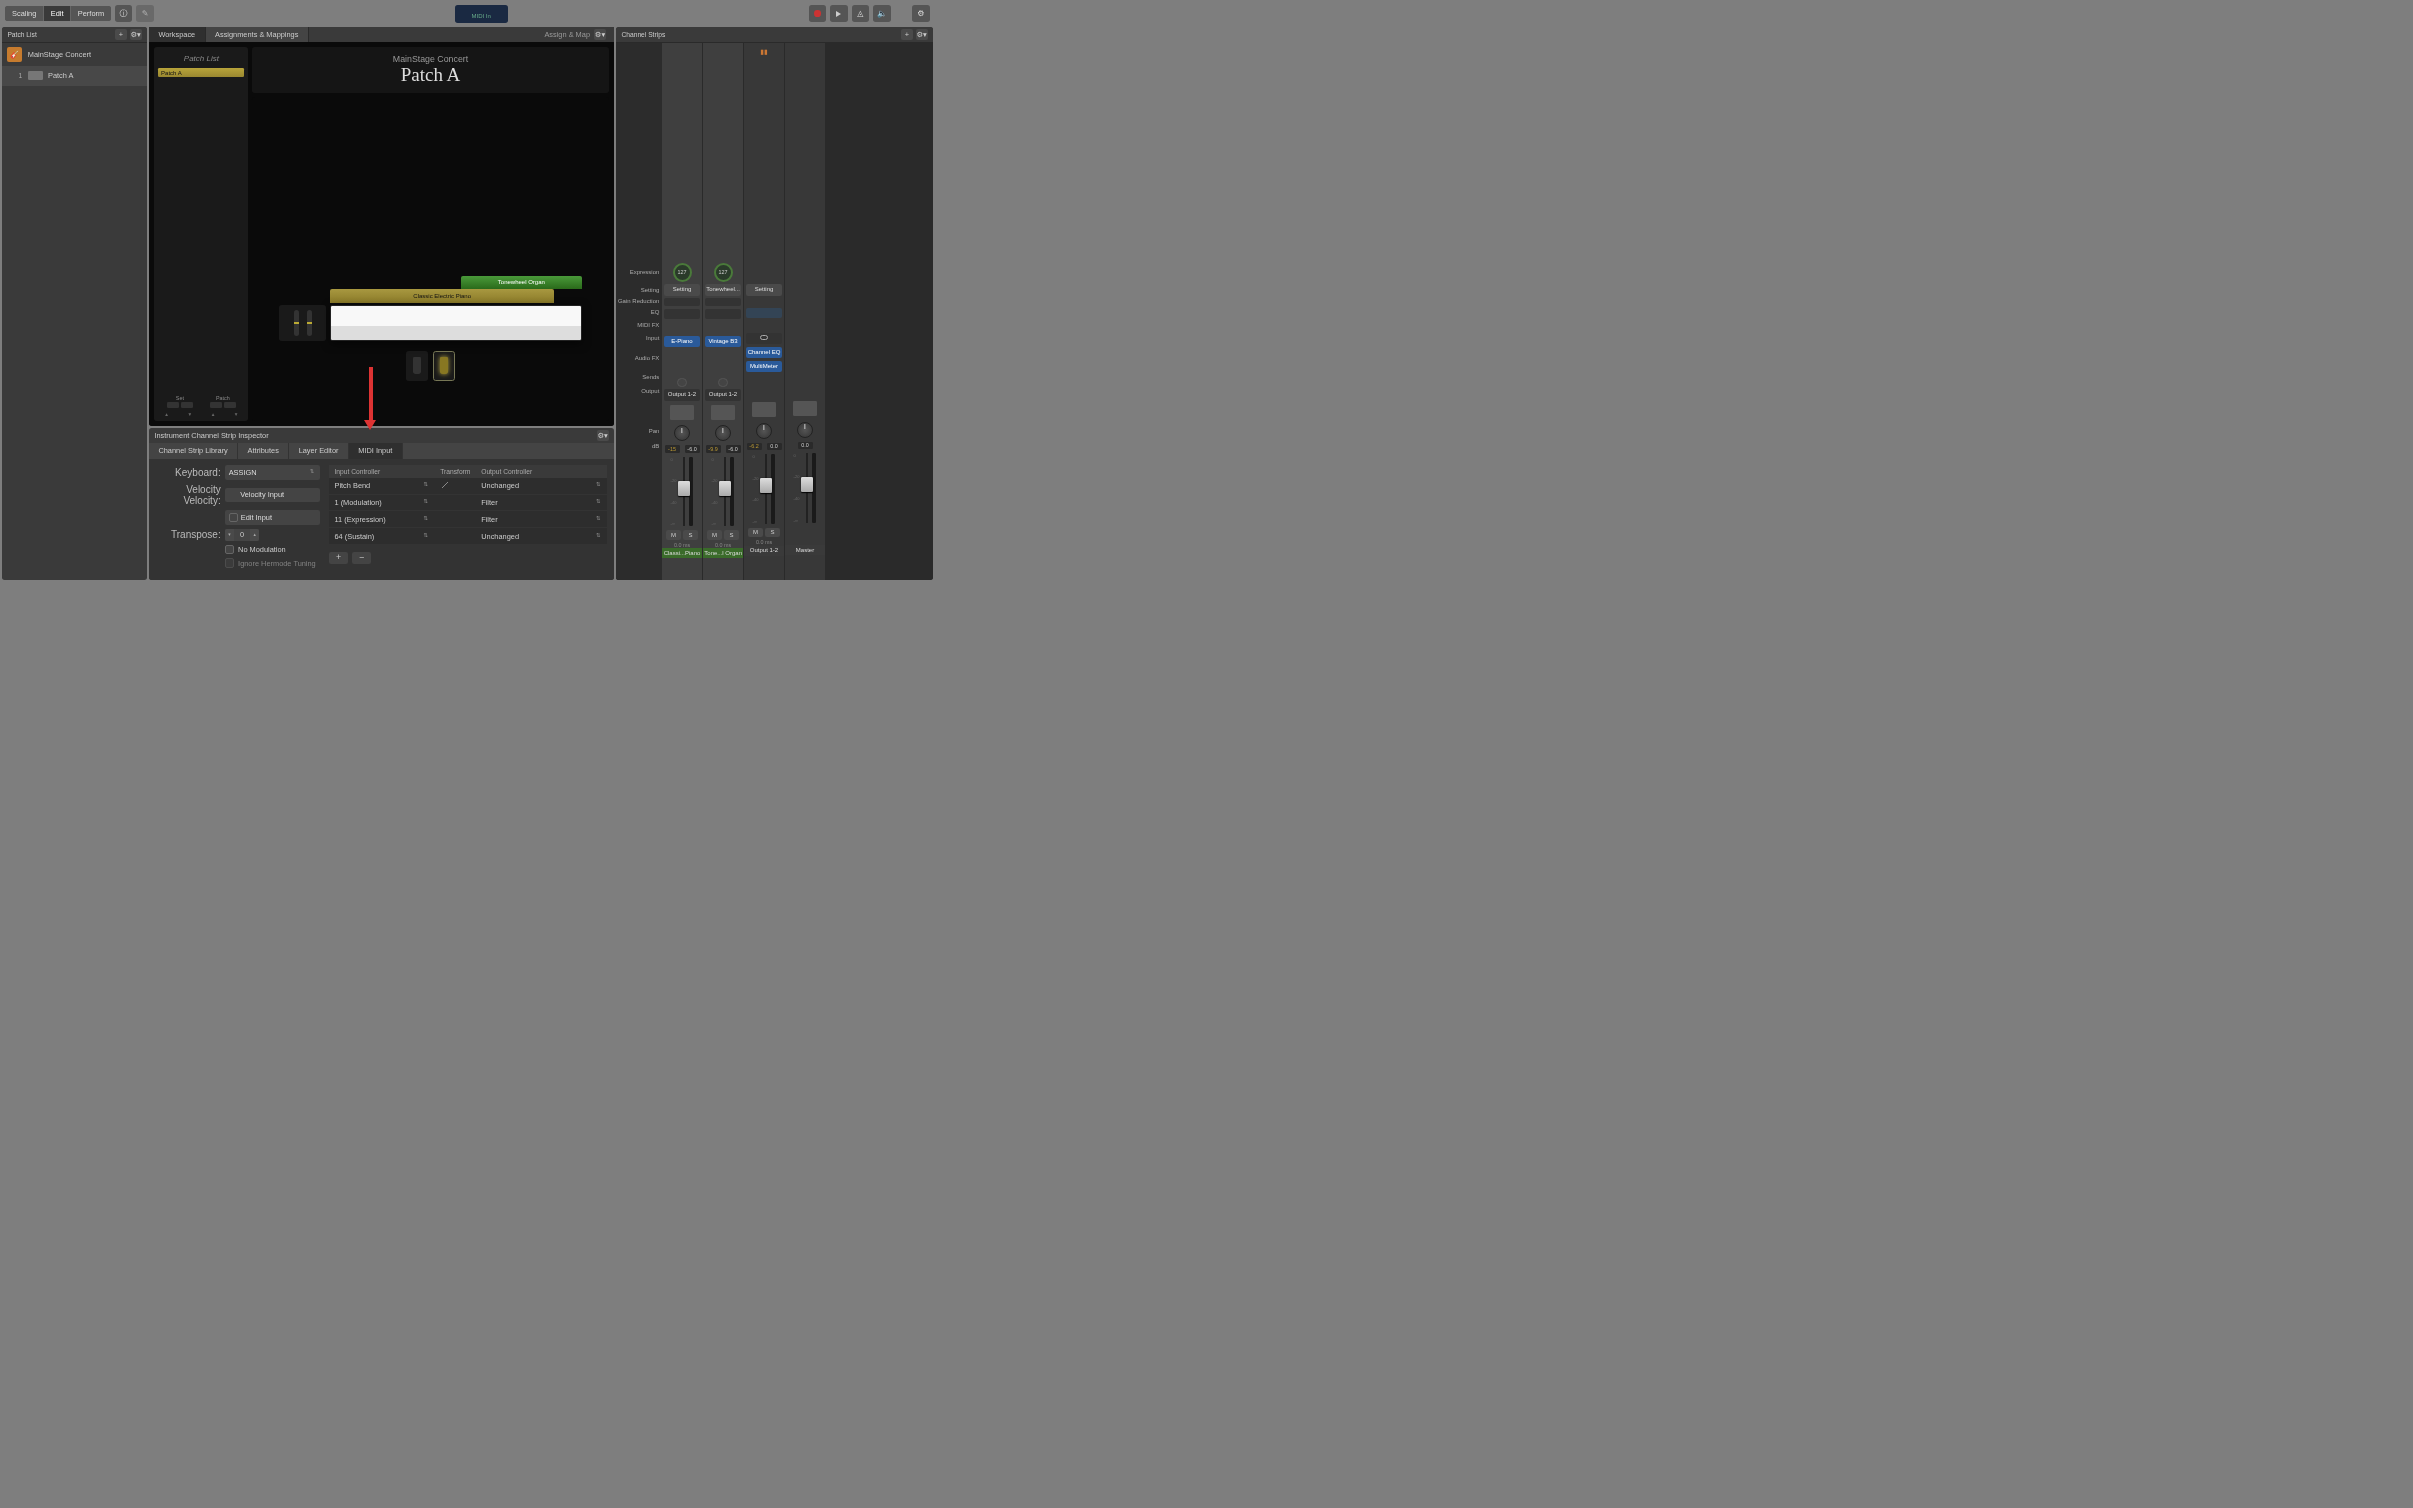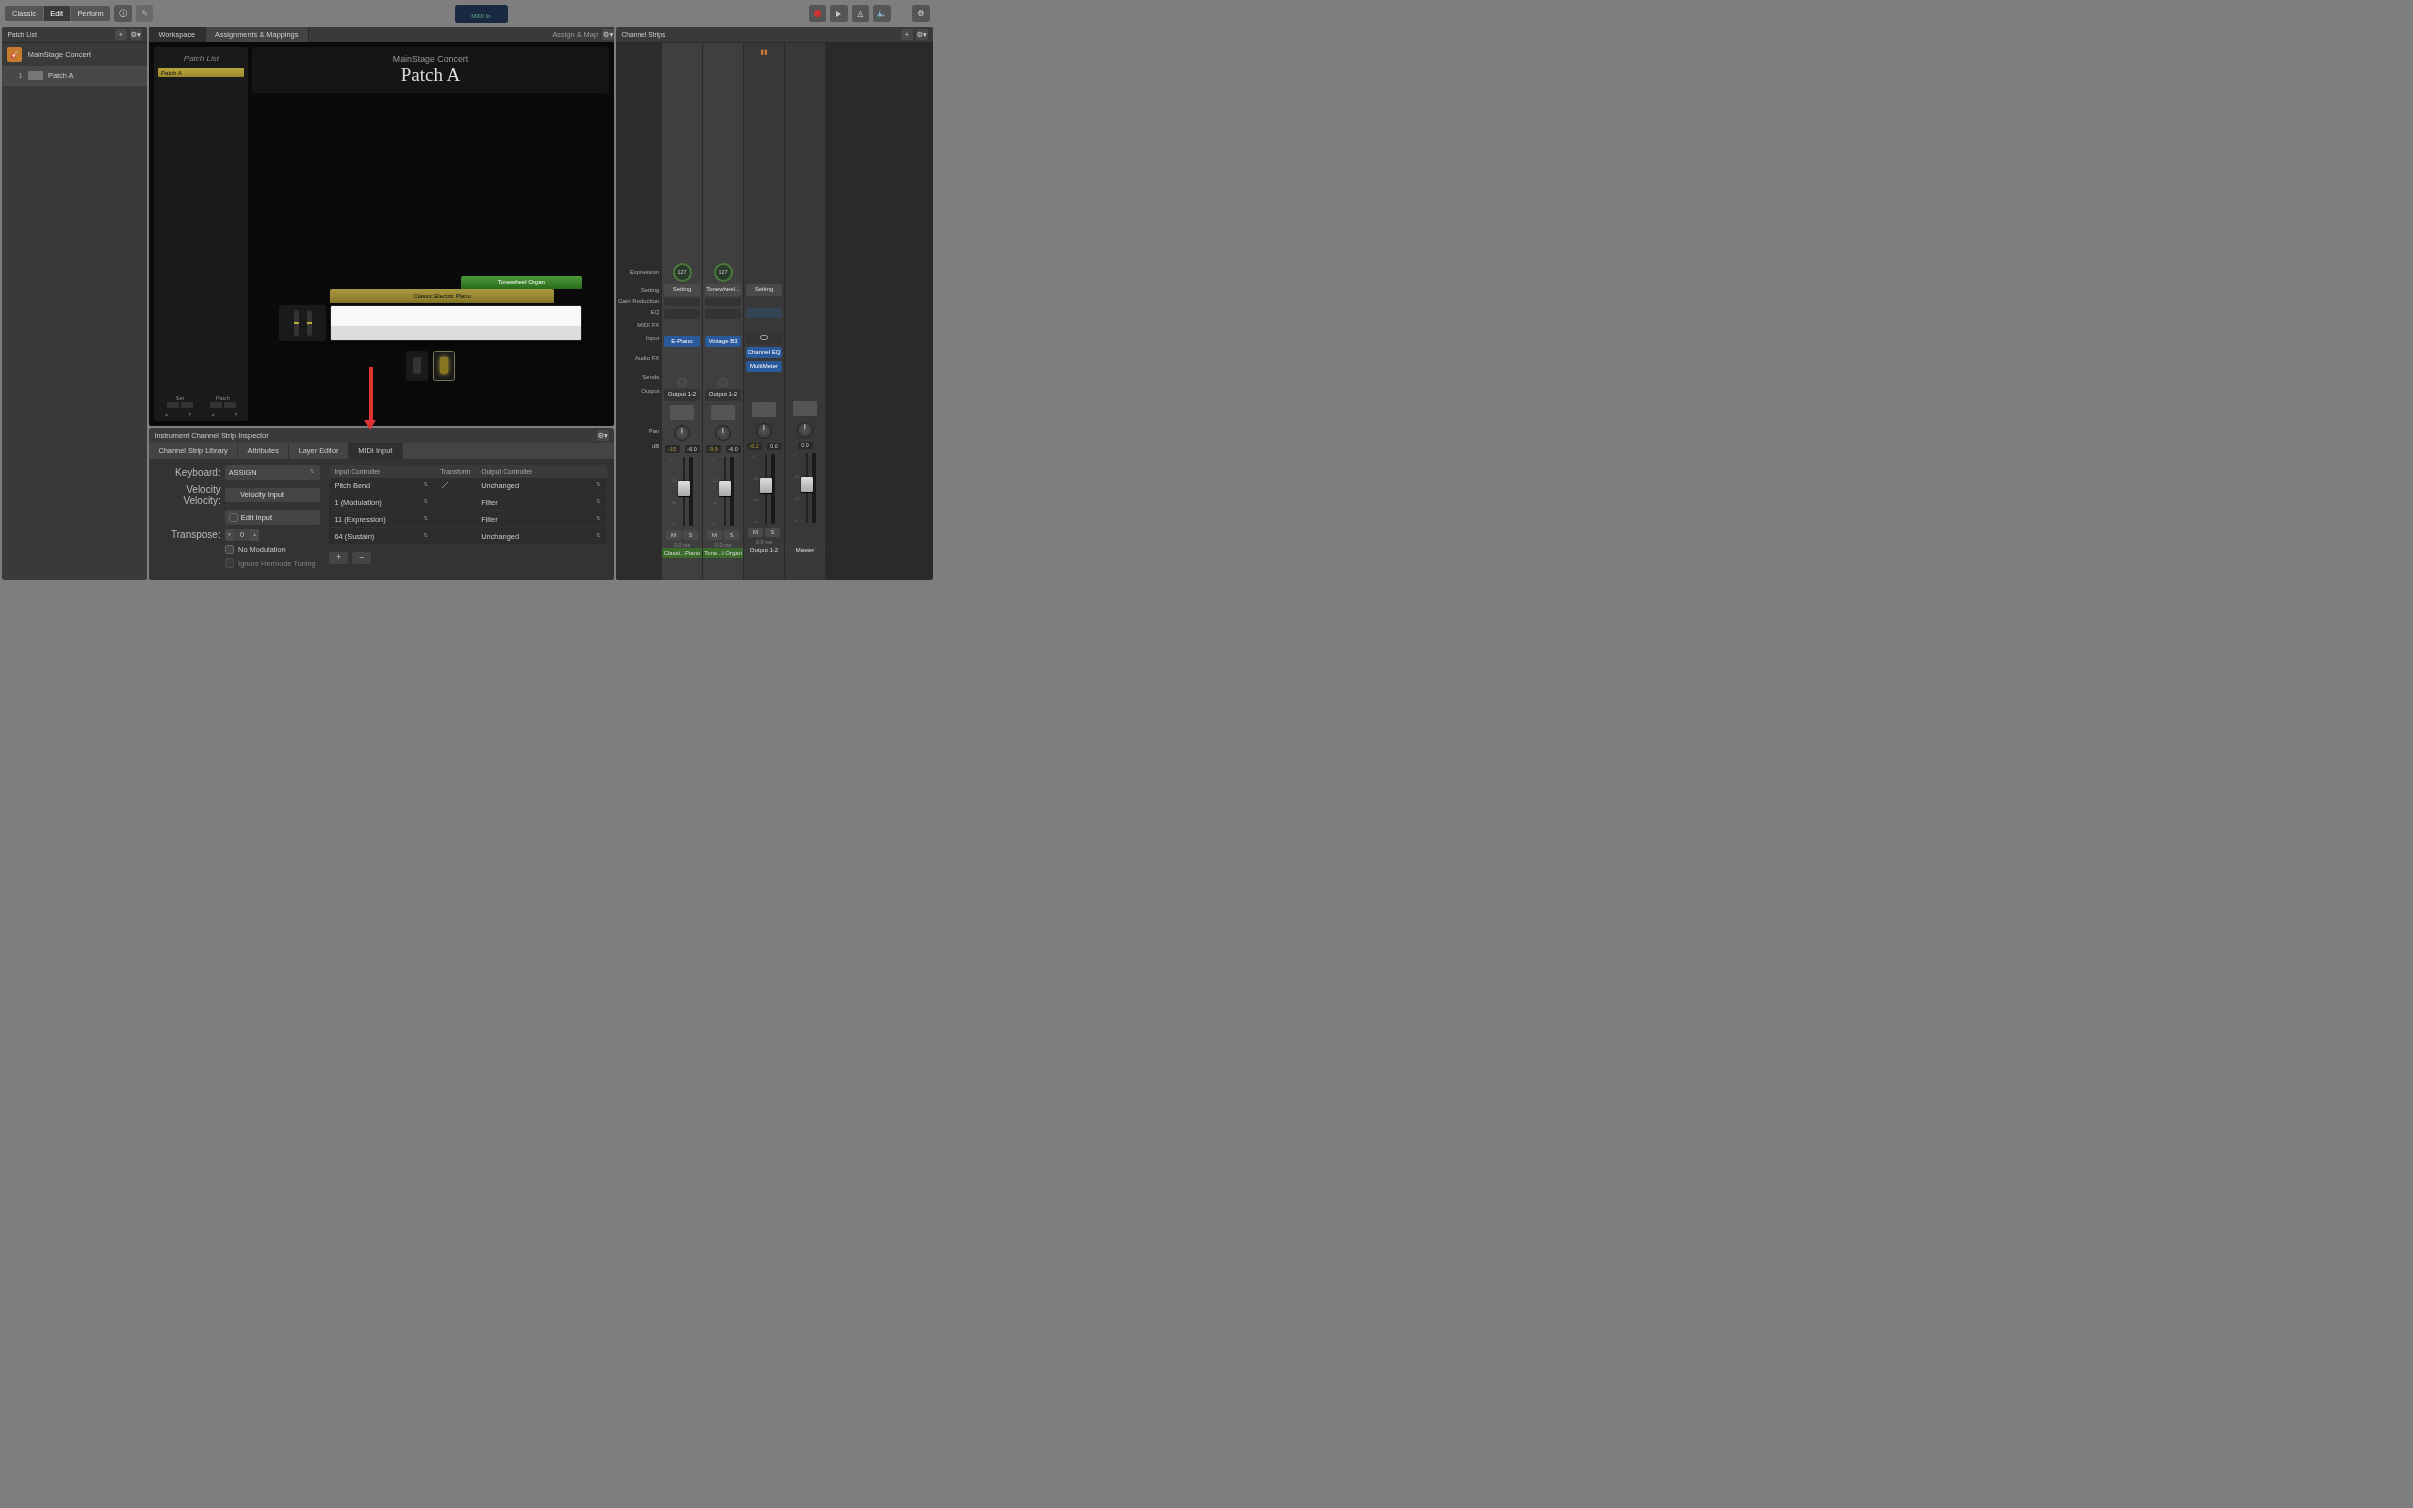--- a/index.html
+++ b/index.html
@@ -34,21 +34,21 @@
 .concert-row { display: flex; align-items: center; padding: 4px 5.4px; gap: 5.4px; background: #3a3a3a; }
 .concert-icon { width: 15px; height: 15px; background: #c67b2e; border-radius: 2px; display: flex; align-items: center; justify-content: center; font-size: 7.4px;}
 .patch-row { display: flex; align-items: center; padding: 5.4px 5.4px 5.4px 13.5px; gap: 5.4px; background: #484848; }
 .patch-num { width: 6.7px; text-align: right; color: #aaa; font-size: 6.7px; }
 .patch-icon { width: 15px; height: 9.4px; background: #777; border-radius: 1.3px; }
 
 
 .center-tabs { display: flex; background: #3a3a3a; height: 15px; text-align: center; }
 .ctab { padding: 2.7px 9.4px; font-size: 7.4px; cursor: pointer; background:#444; border-right:0.7px solid #2a2a2a;}
 .ctab.active { background: #2f2f2f; }
-.ctab-spacer { flex: 1; background:#3a3a3a; display:flex; justify-content:flex-end; align-items:center; padding-right:0; gap:4px;}
+.ctab-spacer { flex: 1; background:#3a3a3a; display:flex; justify-content:flex-end; align-items:center; padding-right:8px; gap:4px;}
 
 
 .workspace { flex: 1; background: #0a0a0a; padding: 5.4px; display: flex; gap: 4px; position:relative; border-radius:0 0 2.7px 2.7px; height: 381px;}
 .ws-patchlist { width: 94px; background: #1a1a1a; border-radius: 2.7px; padding: 4px; display:flex; flex-direction:column;}
 .ws-pl-title { text-align: center; color: #888; font-size: 8px; padding: 2.7px; font-style:italic;}
 .ws-patch-item { background: linear-gradient(#b8a43a, #9a8830); color: #111; font-size: 6px; padding: 1.3px 2.7px; border-radius: 1.3px; margin-top:2.7px;}
 .ws-setpatch { margin-top:auto; display:flex; gap:5.4px; justify-content:space-around; padding:2.7px;}
 .ws-sp-col { display:flex; flex-direction:column; align-items:center; gap:1.3px;}
 .ws-sp-label { font-size:5.4px; color:#888;}
 .ws-sp-btns { display:flex; gap:2.7px;}
@@ -137,21 +137,21 @@
 .link-icon { display:inline-block; width:8px; height:5.4px; border:0.7px solid #aaa; border-radius:2.7px;}
 .updown { color:#888; font-size:5.4px; float:right; margin-right:1.3px;}
 .plus-icon:before{content:"+";} .gear-icon:before{content:"⚙";} .info-icon:before{content:"ⓘ";}
 .play-icon { width:0;height:0;border-left:5.4px solid #ccc; border-top:3.4px solid transparent; border-bottom:3.4px solid transparent;}
 </style>
 </head>
 <body>
 
 <div class="top-toolbar">
   <div class="mode-group">
-    <button class="mode-btn">Classic</button>
+    <button class="mode-btn">Scaling</button>
     <button class="mode-btn active">Edit</button>
     <button class="mode-btn">Perform</button>
   </div>
   <button class="icon-btn">
       <span class="info-icon"></span>
     </button>
   <button class="icon-btn" style="opacity:.5">✎</button>
   <div style="flex:1; display:flex; justify-content:center;">
     <div class="midi-display">MIDI In</div>
   </div>

